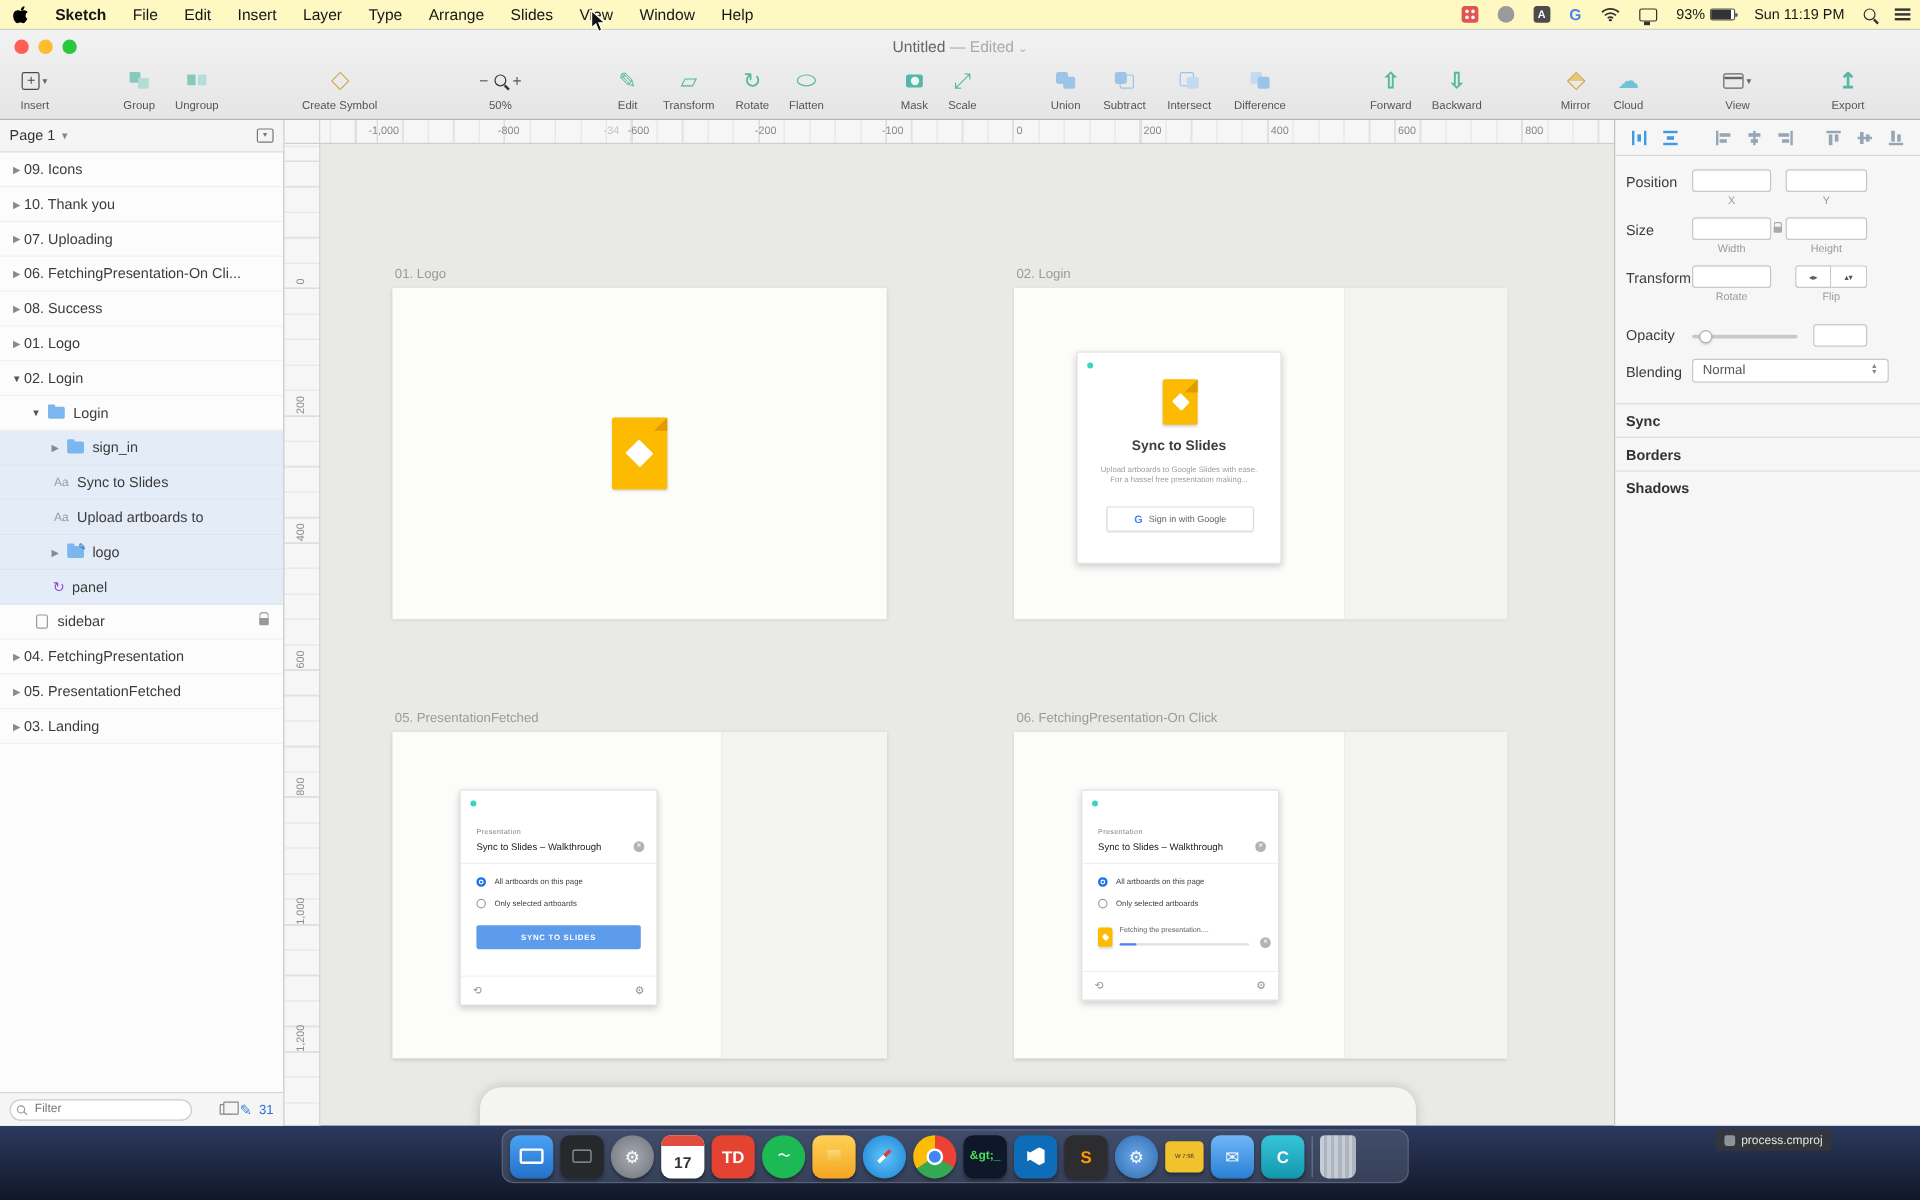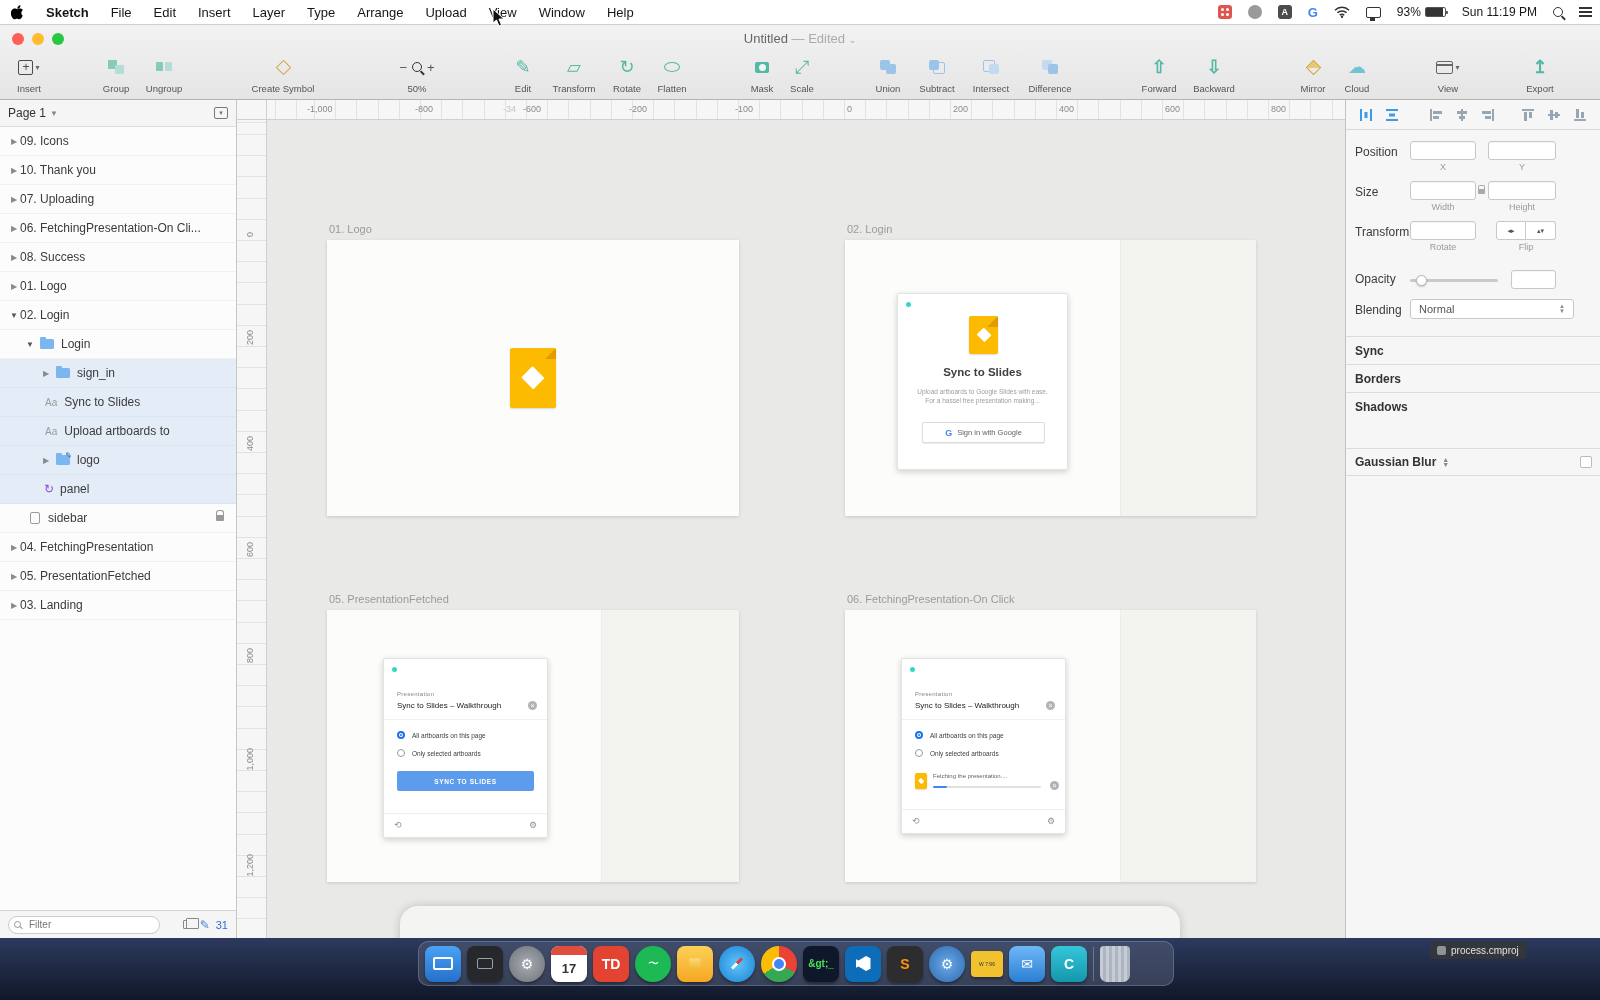--- a/index.html
+++ b/index.html
@@ -1,20 +1,20 @@
 <!DOCTYPE html>
 <html><head>
 <meta charset="utf-8">
 <style>
 *{margin:0;padding:0;box-sizing:border-box}
 html,body{width:1600px;height:1000px}
 body{font-family:"Liberation Sans",sans-serif;position:relative;overflow:hidden;background:#e9e9e7;color:#333}
 
 
-#menubar{position:absolute;left:0;top:0;width:1600px;height:25px;background:#ffffff;border-bottom:1px solid #cfcfcf;display:flex;align-items:center;font-size:13px;color:#161616;z-index:40}
+#menubar{position:absolute;left:0;top:0;width:1600px;height:25px;background:#fef9c3;border-bottom:1px solid #cfcfcf;display:flex;align-items:center;font-size:13px;color:#161616;z-index:40}
 #menubar .mi{padding:0 11px;height:25px;display:flex;align-items:center}
 #menubar .app{font-weight:bold}
 #menubar .right{margin-left:auto;display:flex;align-items:center;font-size:12px}
 #menubar .si{padding:0 8px;height:25px;display:flex;align-items:center;gap:4px}
 .red-grid{width:14px;height:14px;background:#e0554d;border-radius:3px;position:relative}
 .red-grid::before{content:"";position:absolute;left:3px;top:3px;width:3px;height:3px;background:#fff;border-radius:50%;box-shadow:5px 0 0 #fff,0 5px 0 #fff,5px 5px 0 #fff}
 .gray-circle{width:14px;height:14px;border-radius:50%;background:#9a9a9a}
 .a-badge{width:14px;height:14px;border-radius:3px;background:#4c4c4c;color:#fff;font-size:9px;display:flex;align-items:center;justify-content:center;font-weight:bold}
 .g-letter{color:#4285f4;font-weight:bold;font-size:13px}
 .disp-ic{width:15px;height:11px;border:1.5px solid #333;border-radius:2px;position:relative}
@@ -156,21 +156,21 @@
         <path fill="#000" d="M11.8 10.6c-.3.7-.5 1-.9 1.7-.6.9-1.5 2-2.5 2-.9 0-1.2-.6-2.4-.6s-1.5.6-2.4.6c-1 0-1.8-1-2.4-1.9C-.4 10.1-.6 7 .6 5.4c.8-1.2 2-1.8 3.2-1.8 1.1 0 1.8.6 2.7.6.9 0 1.5-.6 2.7-.6 1 0 2.1.6 2.9 1.5-2.5 1.4-2.1 4.9-.3 5.5zM8.7 2.7c.5-.6.8-1.5.7-2.4-.8 0-1.7.5-2.3 1.2-.5.6-.9 1.5-.7 2.3.8.1 1.7-.4 2.3-1.1z"></path>
       </svg>
   </div>
   <div class="mi app">Sketch</div>
   <div class="mi">File</div>
   <div class="mi">Edit</div>
   <div class="mi">Insert</div>
   <div class="mi">Layer</div>
   <div class="mi">Type</div>
   <div class="mi">Arrange</div>
-  <div class="mi">Upload</div>
+  <div class="mi">Slides</div>
   <div class="mi">View</div>
   <div class="mi">Window</div>
   <div class="mi">Help</div>
   <div class="right">
     <div class="si">
         <span class="red-grid"></span>
       </div>
     <div class="si">
         <span class="gray-circle"></span>
       </div>
@@ -605,28 +605,20 @@
 
   <div class="sect" style="top:236px">
       <span>Sync</span>
     </div>
   <div class="sect" style="top:264px">
       <span>Borders</span>
     </div>
   <div class="sect" style="top:292px">
       <span>Shadows</span>
     </div>
-  <div class="sect" style="top:348px;border-bottom:1px solid #dcdcdc">
-    <span>Gaussian Blur</span>
-    <span class="chev">
-        <span>▲</span>
-        <span>▼</span>
-      </span>
-    <span class="checkbox"></span>
-  </div>
 </div>
 
 <div id="desktop-strip"></div>
 <div id="dockbar">
   <div class="dicon" style="background:linear-gradient(#4aa3f5,#2470c9)">
       <span style="width:20px;height:13px;border:2px solid #fff;border-radius:2px"></span>
     </div>
   <div class="dicon" style="background:#26282c">
       <span style="width:16px;height:11px;border:1.5px solid #9aa0a6;border-radius:2px"></span>
     </div>

